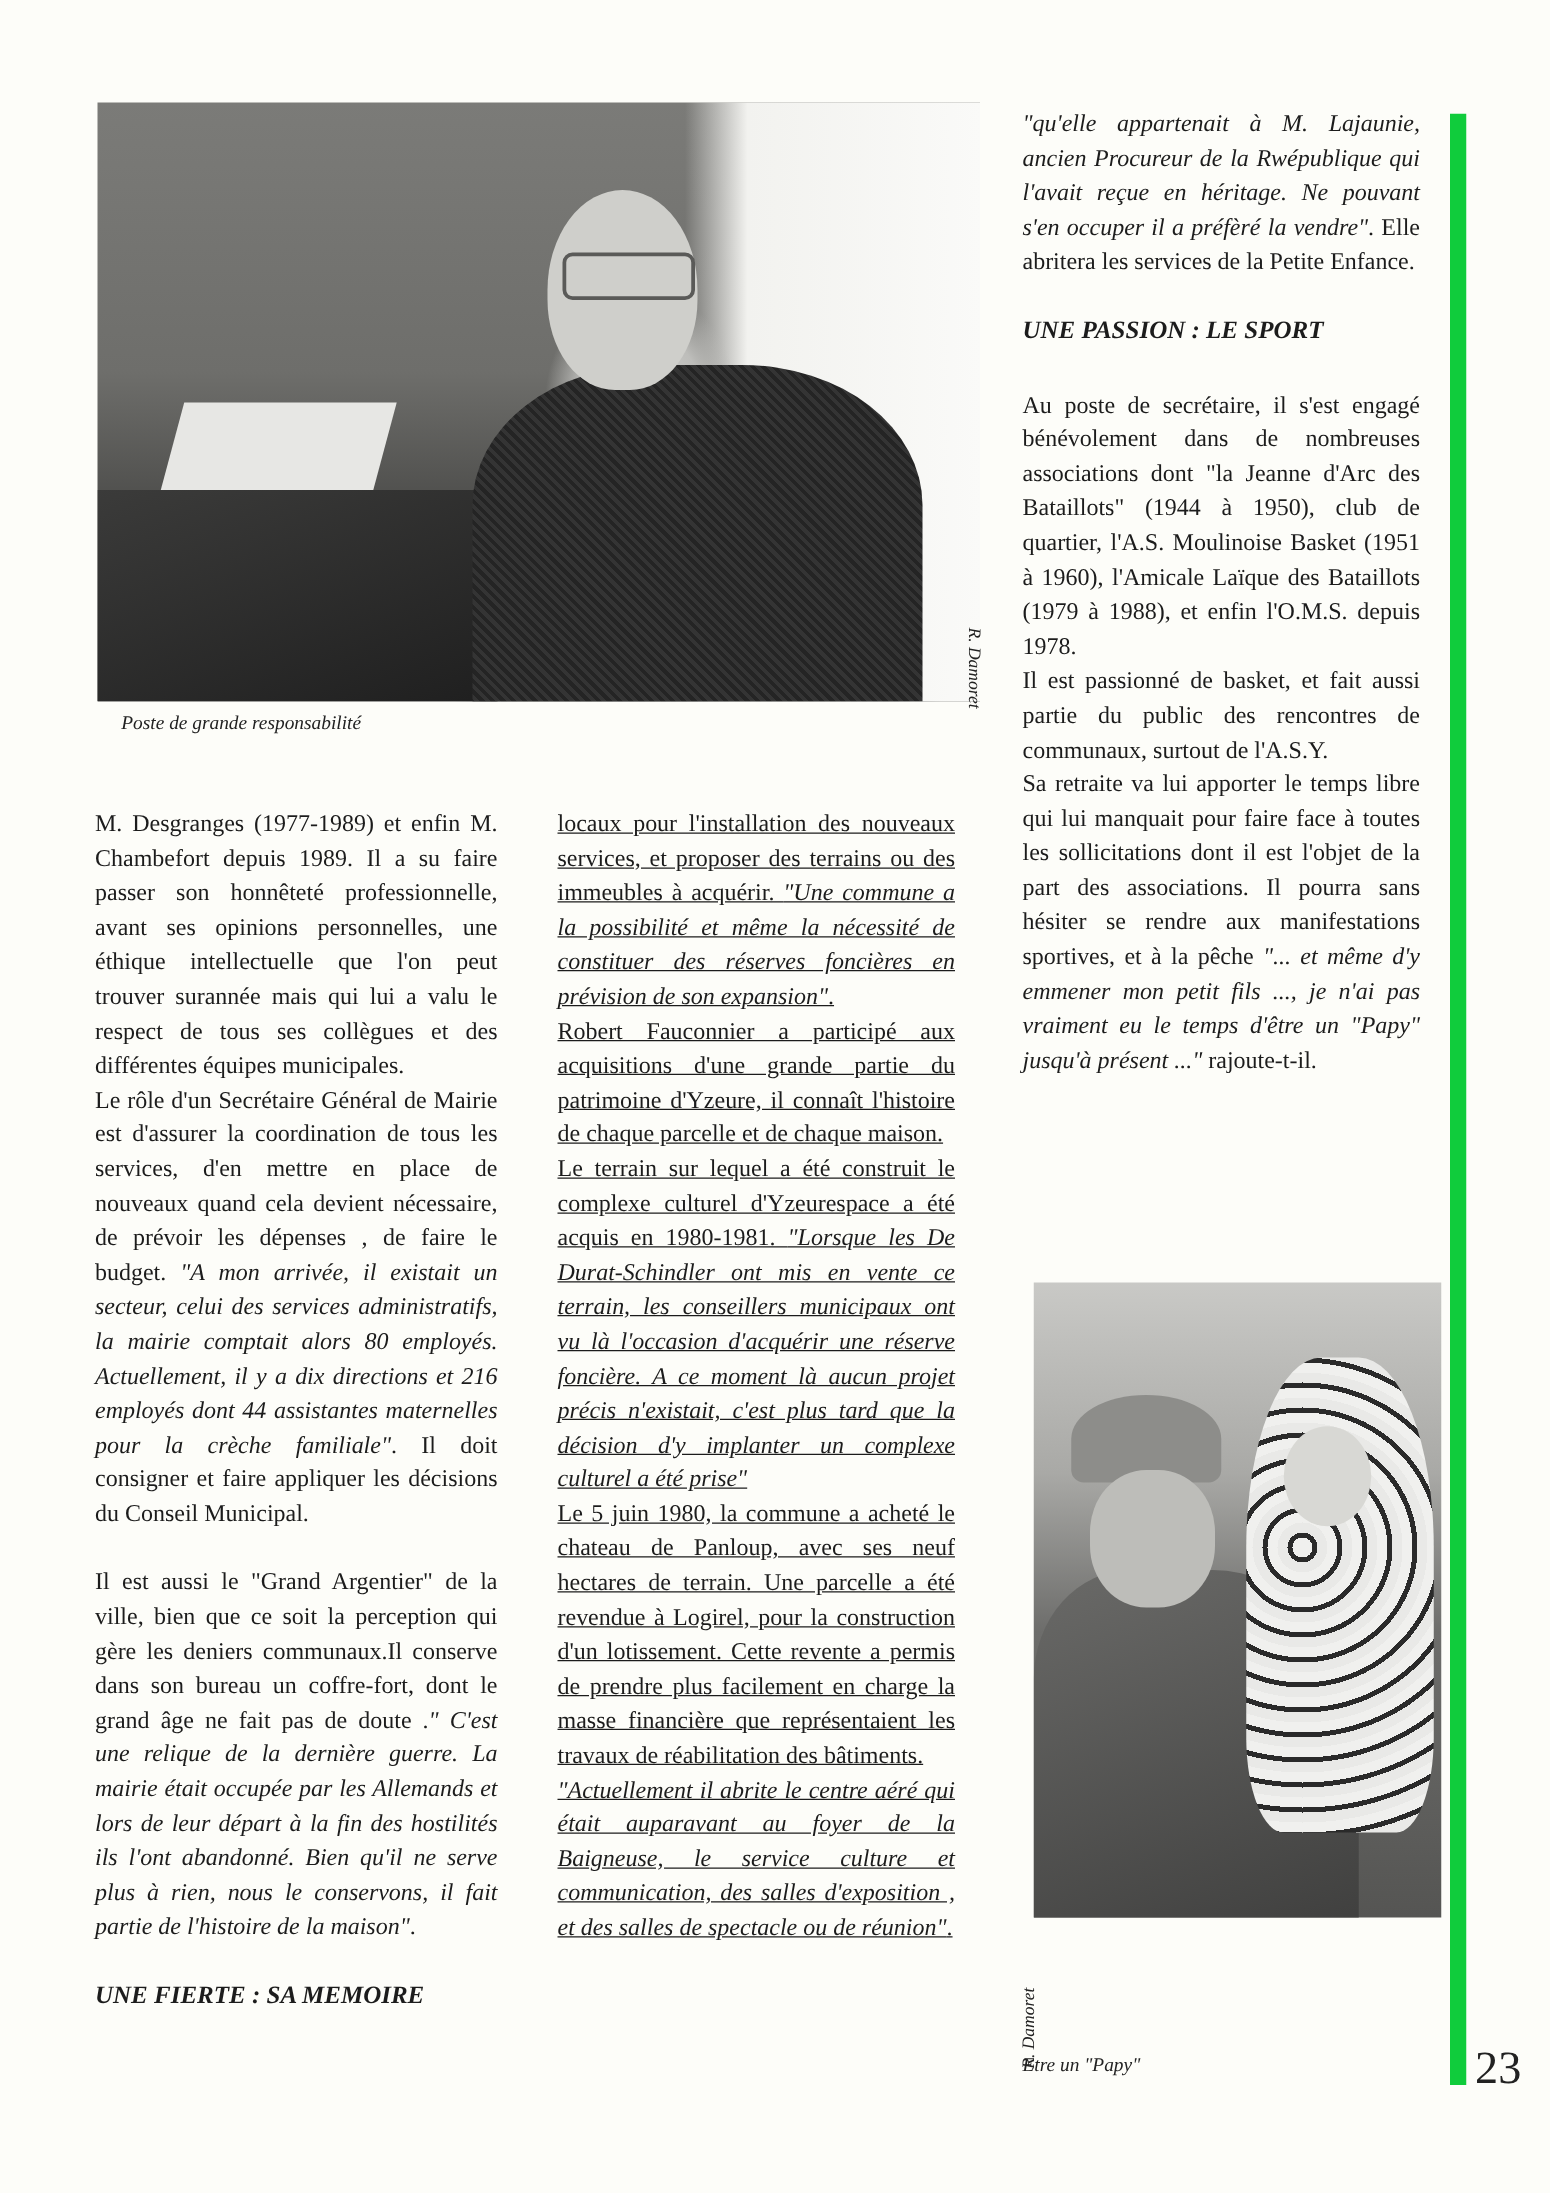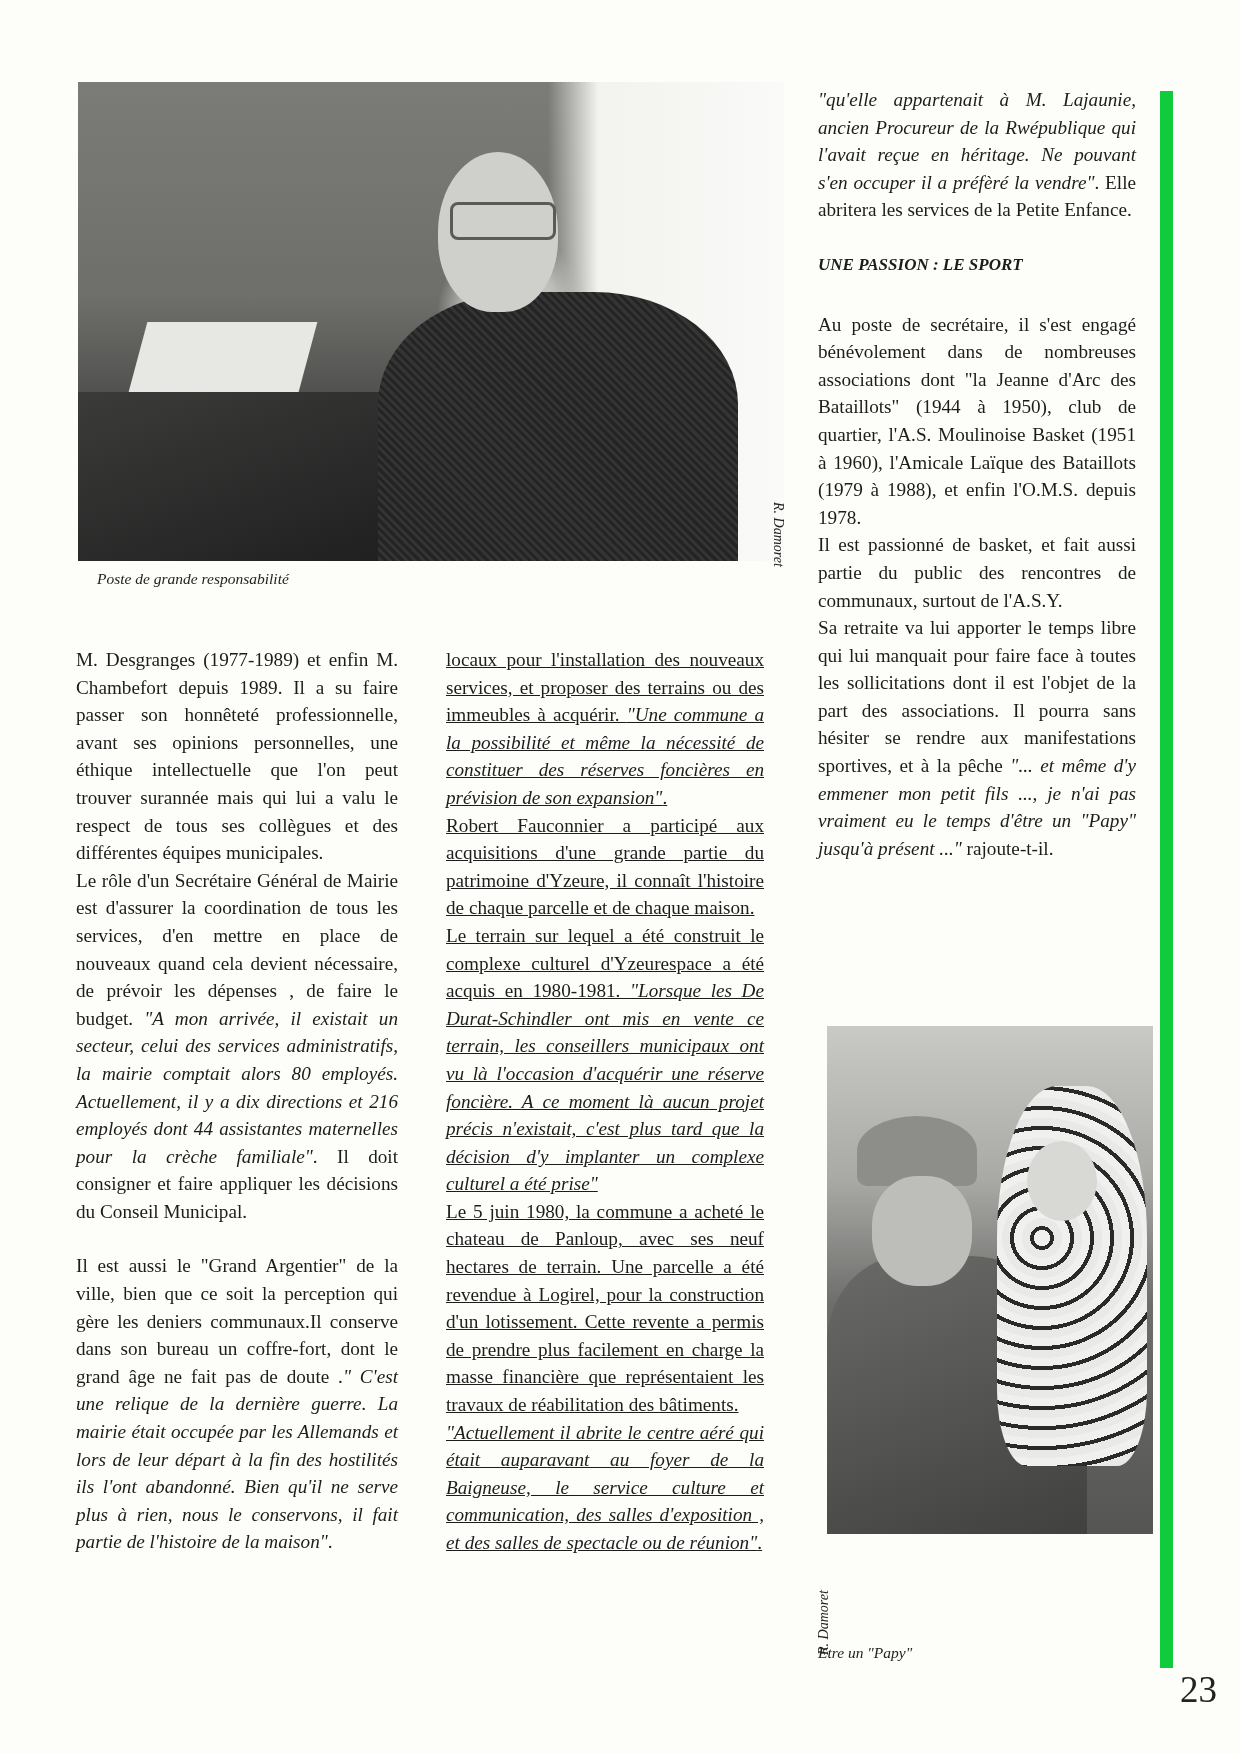--- a/index.html
+++ b/index.html
@@ -12,21 +12,21 @@
   .abs { position: absolute; }
   .col {
     position: absolute;
     font-size: 19.2px;
     line-height: 27.6px;
     text-align: justify;
   }
   .col p { margin: 0; }
   .col .gap { height: 27px; }
   .col i { font-style: italic; }
-  .heading { font-style: italic; font-weight: bold; font-size: 17px; margin: 0; }
+  .heading { font-style: italic; font-weight: bold; font-size: 20px; margin: 0; }
   .photo1 {
     left: 78px; top: 82px; width: 706px; height: 479px;
     background:
       radial-gradient(ellipse 110px 130px at 435px 240px, #d9d9d6 0%, #bdbdba 45%, transparent 70%),
       linear-gradient(90deg, transparent 0, transparent 470px, #f2f2ef 520px, #fafaf8 706px),
       radial-gradient(ellipse 260px 200px at 480px 470px, #1d1d1d 0%, #2a2a2a 60%, transparent 75%),
       linear-gradient(180deg, #7b7b78 0%, #6e6e6b 45%, #4a4a48 70%, #2d2d2c 100%);
     overflow: hidden;
   }
   .photo1 .desk { position:absolute; left:0; top:310px; width:320px; height:170px; background: linear-gradient(160deg,#3b3b3a,#1f1f1f); }
@@ -44,21 +44,21 @@
   .photo2 {
     left: 827px; top: 1026px; width: 326px; height: 508px; overflow: hidden;
     background: linear-gradient(180deg,#c9c9c6 0%,#a9a9a6 30%,#6d6d6b 55%,#555553 100%);
   }
   .photo2 .coat { position:absolute; left:0; top:230px; width:260px; height:290px; border-radius: 30% 45% 0 0; background: linear-gradient(160deg,#6a6a68,#3f3f3e); }
   .photo2 .hat { position:absolute; left:30px; top:90px; width:120px; height:70px; border-radius: 50% 50% 10px 10px; background:#8d8d8a; }
   .photo2 .face { position:absolute; left:45px; top:150px; width:100px; height:110px; border-radius: 45%; background:#bdbdb9; }
   .photo2 .baby { position:absolute; left:170px; top:60px; width:150px; height:380px; border-radius: 40% 40% 20% 20%; background: repeating-radial-gradient(circle at 30% 40%, #f0f0ee 0 8px, #2a2a2a 8px 12px, #e9e9e7 12px 20px); }
   .photo2 .bface { position:absolute; left:200px; top:115px; width:70px; height:80px; border-radius: 50%; background:#d8d8d4; }
   .green-bar { left: 1160px; top: 91px; width: 13px; height: 1577px; background: #10cc3c; }
-  .page-number { left: 1180px; top: 1633px; font-size: 37px; color: #222; font-family: "Liberation Serif", serif; margin-top: 35px; }
+  .page-number { left: 1180px; top: 1633px; font-size: 37px; color: #222; font-family: "Liberation Serif", serif; }
 </style>
 </head>
 <body>
 
 <div class="abs photo1">
   <div class="desk"></div>
   <div class="paper"></div>
   <div class="jacket"></div>
   <div class="head"></div>
   <div class="glasses"></div>
@@ -69,20 +69,21 @@
 <div class="col" style="left:76px; top:646px; width:322px;">
   <p>M. Desgranges (1977-1989) et enfin M. Chambefort depuis 1989. Il a su faire passer son honnêteté professionnelle, avant ses opinions personnelles, une éthique intellectuelle que l'on peut trouver surannée mais qui lui a valu le respect de tous ses collègues et des différentes équipes municipales.</p>
   <p>
     <span>Le rôle d'un Secrétaire Général de Mairie est d'assurer la coordination de tous les services, d'en mettre en place de nouveaux quand cela devient nécessaire, de prévoir les dépenses , de faire le budget. </span><i>"A mon arrivée, il existait un secteur, celui des services administratifs, la mairie comptait alors 80 employés. Actuellement, il y a dix directions et 216 employés dont 44 assistantes maternelles pour la crèche familiale"</i><span>. Il doit consigner et  faire appliquer les décisions du Conseil Municipal.</span>
   </p>
   <div class="gap"></div>
   <p>
     <span>Il est aussi le "Grand Argentier" de la ville, bien  que  ce soit la perception qui gère les deniers communaux.Il conserve dans son bureau un coffre-fort, dont le grand âge ne fait pas de doute .</span><i>" C'est une relique de la dernière guerre. La mairie était occupée par les Allemands et lors de leur départ à la fin des hostilités ils l'ont abandonné. Bien qu'il ne serve plus à rien, nous le conservons, il fait partie de l'histoire de la maison"</i><span>.</span>
   </p>
   <div class="gap"></div>
+  <p class="heading">UNE FIERTE : SA MEMOIRE</p>
   <div class="gap"></div>
 </div>
 
 <div class="col" style="left:446px; top:646px; width:318px;text-decoration:underline;">
   <p>
     <span>locaux pour l'installation des nouveaux services, et proposer des terrains ou des immeubles à acquérir. </span><i>"Une commune a la possibilité et même la nécessité de constituer des réserves foncières en prévision de son expansion"</i><span>.</span>
   </p>
   <p>Robert Fauconnier a participé aux acquisitions d'une grande partie du patrimoine d'Yzeure, il connaît l'histoire de chaque parcelle et de chaque maison.</p>
   <p>
     <span>Le terrain sur lequel a été construit le complexe culturel d'Yzeurespace a été acquis en 1980-1981. </span><i>"Lorsque les De Durat-Schindler ont mis en vente ce terrain,  les conseillers municipaux ont vu là l'occasion d'acquérir une réserve foncière. A ce moment là aucun projet précis n'existait, c'est plus tard que la décision d'y implanter un complexe culturel a été prise"</i>

